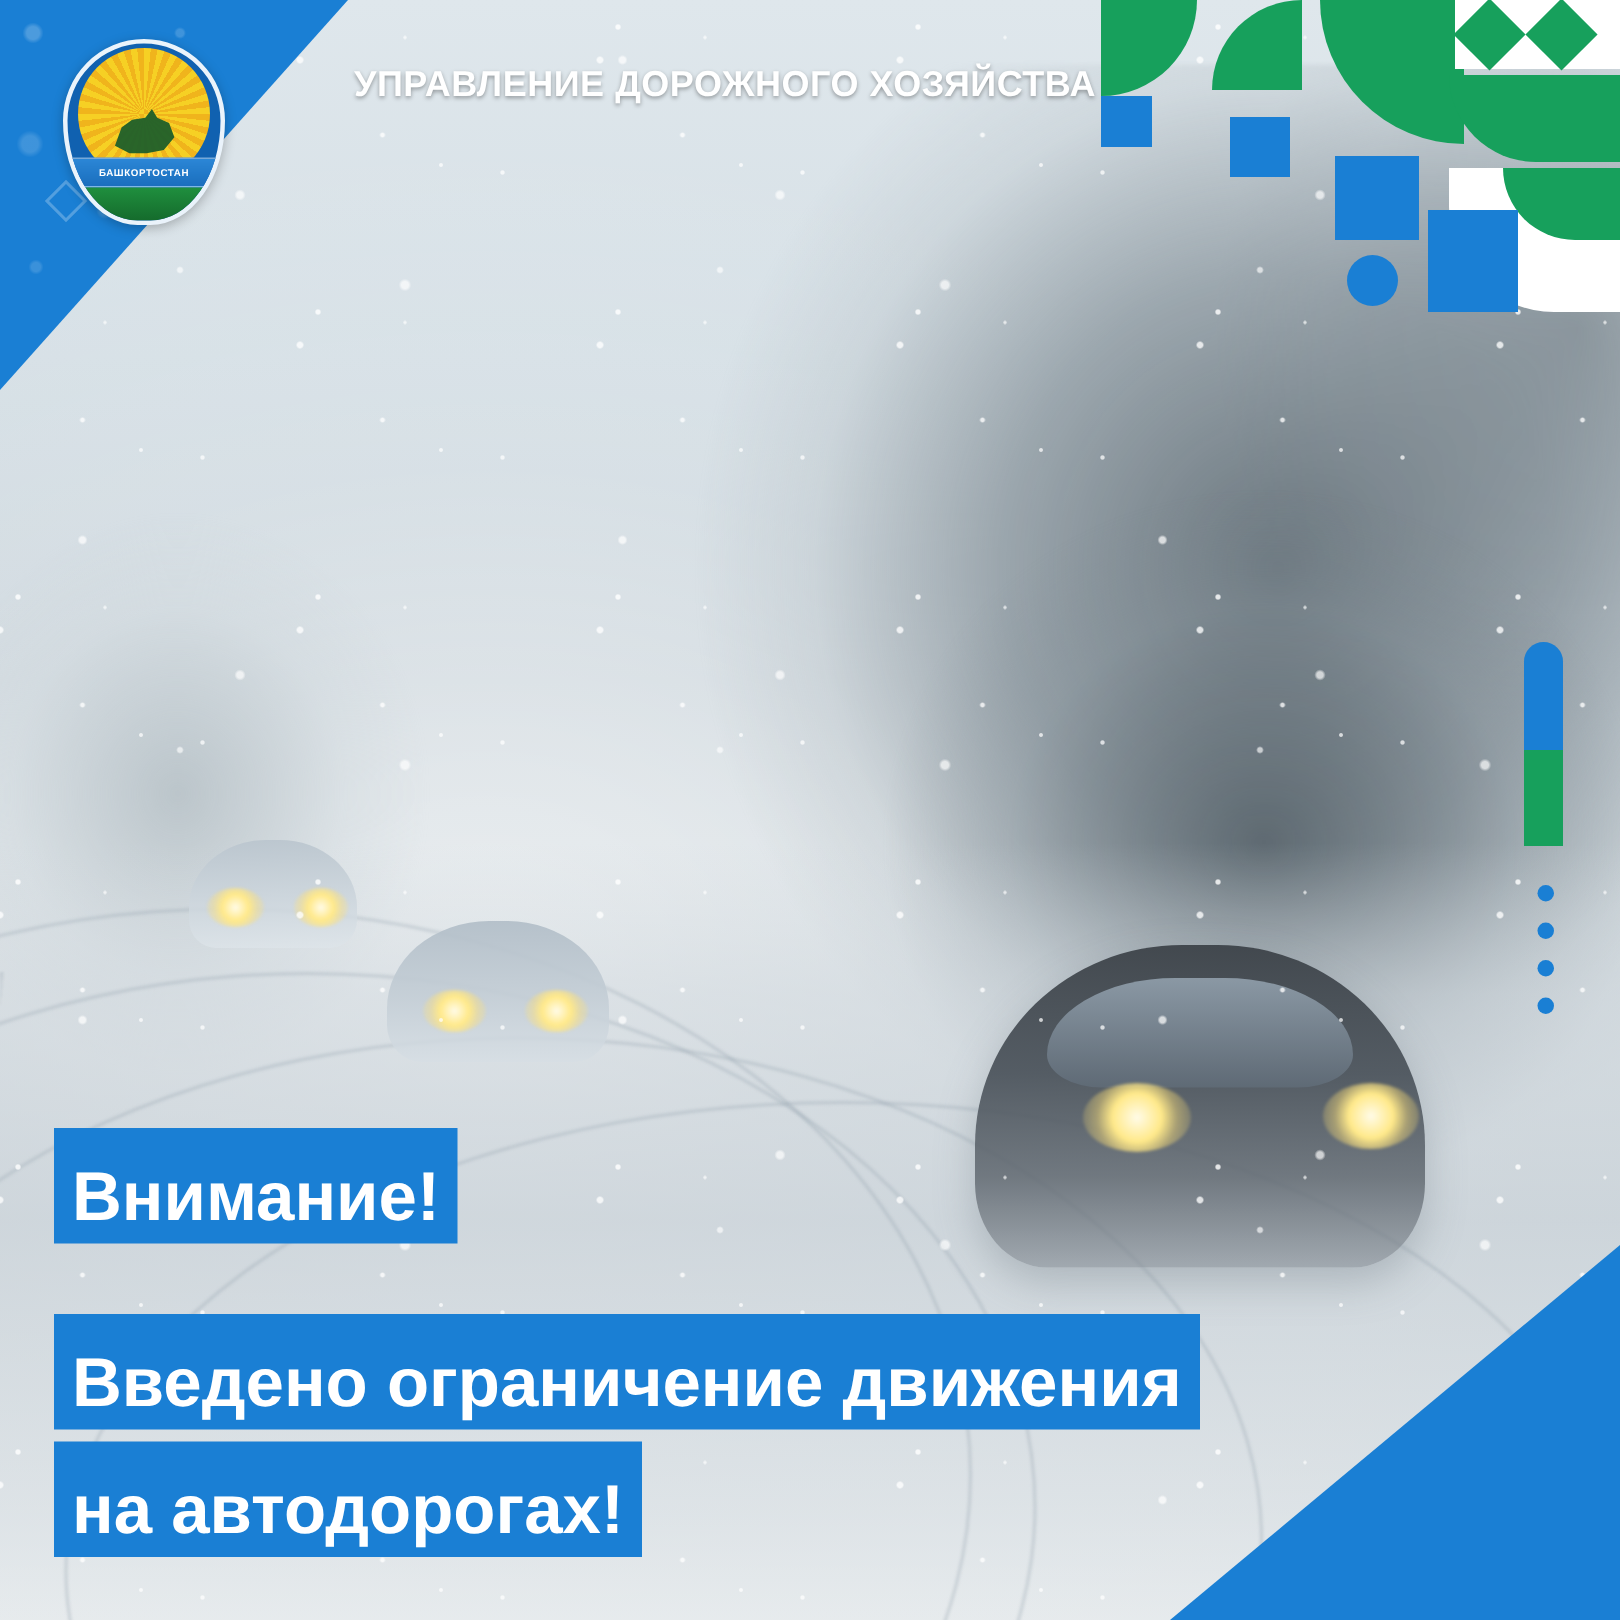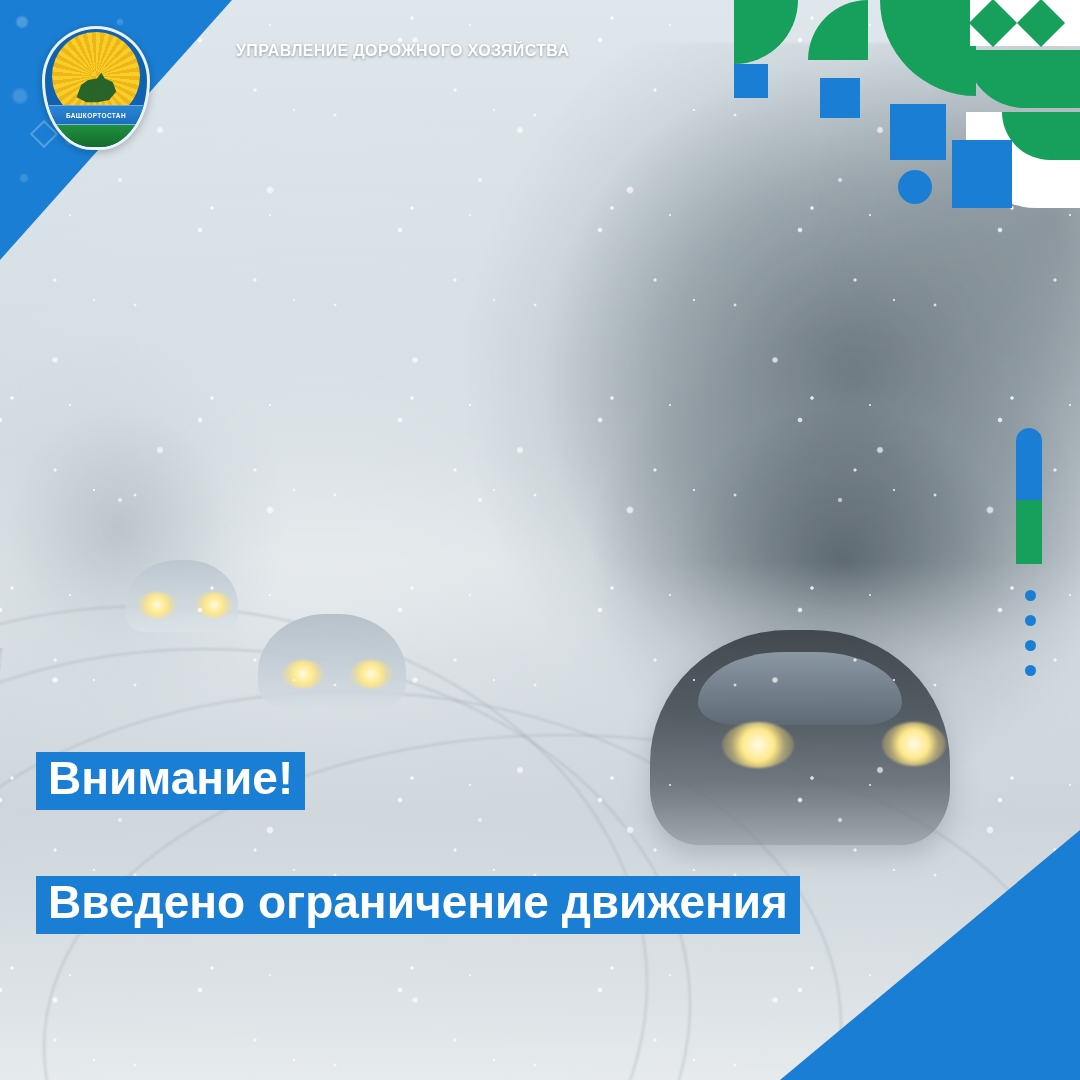--- a/index.html
+++ b/index.html
@@ -228,21 +228,21 @@
   }
   .emblem .base {
     position:absolute; left:0; bottom:0;
     width:100%; height:22px;
     background:linear-gradient(to bottom, #1f8f3e, #156b2c);
   }
 
   .org-title {
     position:absolute; left:236px; top:40px;
     color:#ffffff;
-    font-size:16px;
+    font-size:24px;
     font-weight:bold;
     line-height:1.42;
     letter-spacing:.35px;
     text-shadow:0 1px 3px rgba(0,0,0,0.35);
   }
 
   
   .corner-tr {
     position:absolute; right:0; top:0;
     width:360px; height:245px;
@@ -282,21 +282,21 @@
     clip-path:polygon(100% 0, 100% 100%, 0 100%);
   }
 
   
   .headline { position:absolute; left:36px; }
   .hl-line {
     display:inline-block;
     background:#1a7fd4;
     color:#ffffff;
     font-weight:bold;
-    padding:3px 12px 9px 12px;
+    padding:22px 12px 9px 12px;
     line-height:1.0;
     white-space:nowrap;
   }
   #attention { top:752px; }
   #attention .hl-line { font-size:46px; }
   #message { top:876px; }
   #message .hl-line { font-size:46px; margin-bottom:8px;text-align:right; }
 </style>
 </head>
 <body>
@@ -388,15 +388,16 @@
   </div>
 
   <div class="corner-br"></div>
 
   <div class="headline" id="attention">
     <span class="hl-line">Внимание!</span>
   </div>
 
   <div class="headline" id="message">
     <span class="hl-line">Введено ограничение движения</span><br>
+    <span class="hl-line">на автодорогах!</span>
   </div>
 
 </div>
 
 </body></html>

